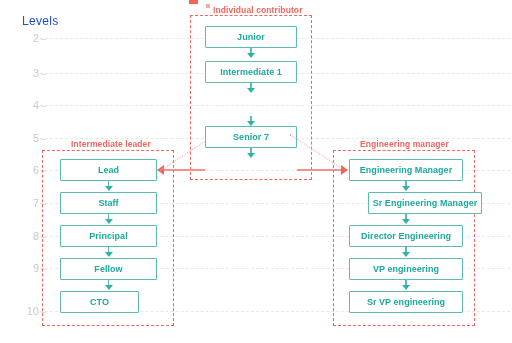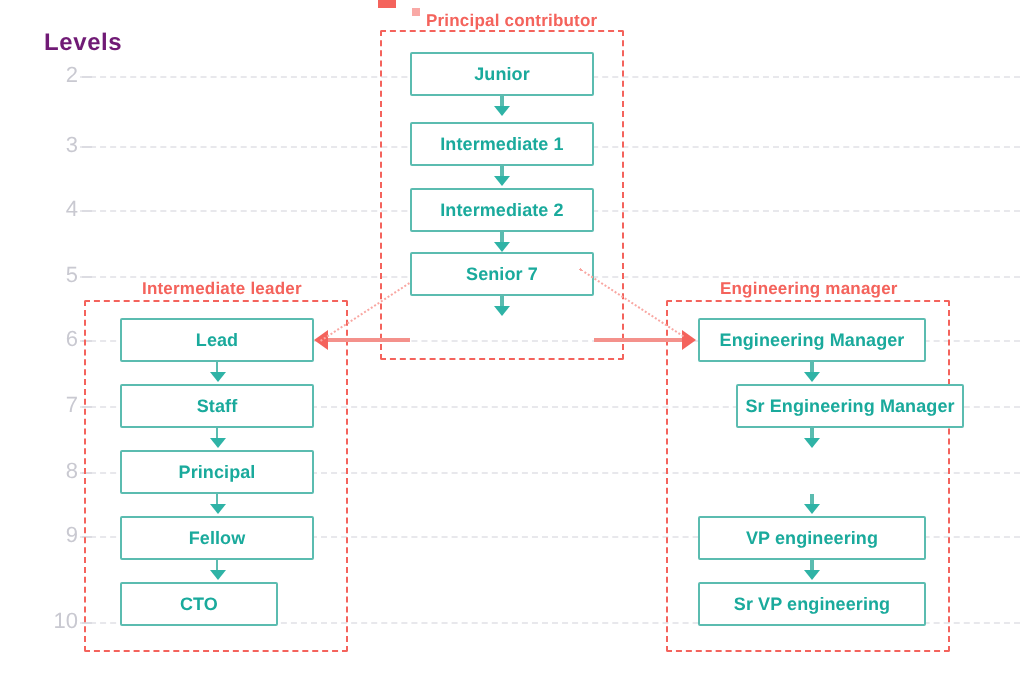--- a/index.html
+++ b/index.html
@@ -40,23 +40,22 @@
     width: 5px;
     border-top: 1px solid #dcdce2;
     vertical-align: middle;
     margin-left: 2px;
   }
   .axis-title {
     position: absolute;
     left: 22px;
     top: 14px;
     font-size: 12px;
-    color: #701a75;
+    color: #1d4ed8;
     letter-spacing: .3px;
-    font-weight: bold;
   }
 
   
   .group {
     position: absolute;
     border: 1px dashed #f4635c;
     border-radius: 1px;
     box-sizing: border-box;
   }
   .group-label {
@@ -171,31 +170,30 @@
     <span>8</span><span class="dash"></span>
   </div>
   <div class="axis-tick" style="top:263px;">
     <span>9</span><span class="dash"></span>
   </div>
   <div class="axis-tick" style="top:306px;">
     <span>10</span><span class="dash"></span>
   </div>
 
   <div class="group" style="left:190px; top:15px; width:122px; height:165px;"></div>
-  <div class="group-label" style="left:213px; top:5px;">Principal contributor</div>
+  <div class="group-label" style="left:213px; top:5px;">Individual contributor</div>
 
   <div class="node" style="left:205px; top:26px; width:92px; height:22px;text-align:right;">Junior</div>
   <div class="vconn" style="left:250.2px; top:48px; height:8px;"></div>
   <div class="vhead" style="left:247px; top:53px;"></div>
 
   <div class="node" style="left:205px; top:61px; width:92px; height:22px;text-align:right;">Intermediate 1</div>
   <div class="vconn" style="left:250.2px; top:83px; height:8px;"></div>
   <div class="vhead" style="left:247px; top:88px;"></div>
 
-  <div class="node" style="left:205px; top:94px; width:92px; height:22px;">Intermediate 2</div>
   <div class="vconn" style="left:250.2px; top:116px; height:8px;"></div>
   <div class="vhead" style="left:247px; top:121px;"></div>
 
   <div class="node" style="left:205px; top:126px; width:92px; height:22px;">Senior 7</div>
   <div class="vconn" style="left:250.2px; top:148px; height:8px;"></div>
   <div class="vhead" style="left:247px; top:153px;"></div>
 
 
   <div class="group" style="left:42px; top:150px; width:132px; height:176px;"></div>
   <div class="group-label" style="left:71px; top:139px;">Intermediate leader</div>
@@ -222,20 +220,21 @@
   <div class="group-label" style="left:360px; top:139px;">Engineering manager</div>
 
   <div class="node" style="left:349px; top:159px; width:114px; height:22px;">Engineering Manager</div>
   <div class="vconn" style="left:405.2px; top:181px; height:8px;"></div>
   <div class="vhead" style="left:402px; top:186px;"></div>
 
   <div class="node" style="left:368px; top:192px; width:114px; height:22px;">Sr Engineering Manager</div>
   <div class="vconn" style="left:405.2px; top:214px; height:8px;"></div>
   <div class="vhead" style="left:402px; top:219px;"></div>
 
+  <div class="node" style="left:349px; top:225px; width:114px; height:22px;">Director Engineering</div>
   <div class="vconn" style="left:405.2px; top:247px; height:8px;"></div>
   <div class="vhead" style="left:402px; top:252px;"></div>
 
   <div class="node" style="left:349px; top:258px; width:114px; height:22px;">VP engineering</div>
   <div class="vconn" style="left:405.2px; top:280px; height:8px;"></div>
   <div class="vhead" style="left:402px; top:285px;"></div>
 
   <div class="node" style="left:349px; top:291px; width:114px; height:22px;">Sr VP engineering</div>
 
   <div class="hconn" style="left:163px; top:169.3px; width:42px;"></div>

